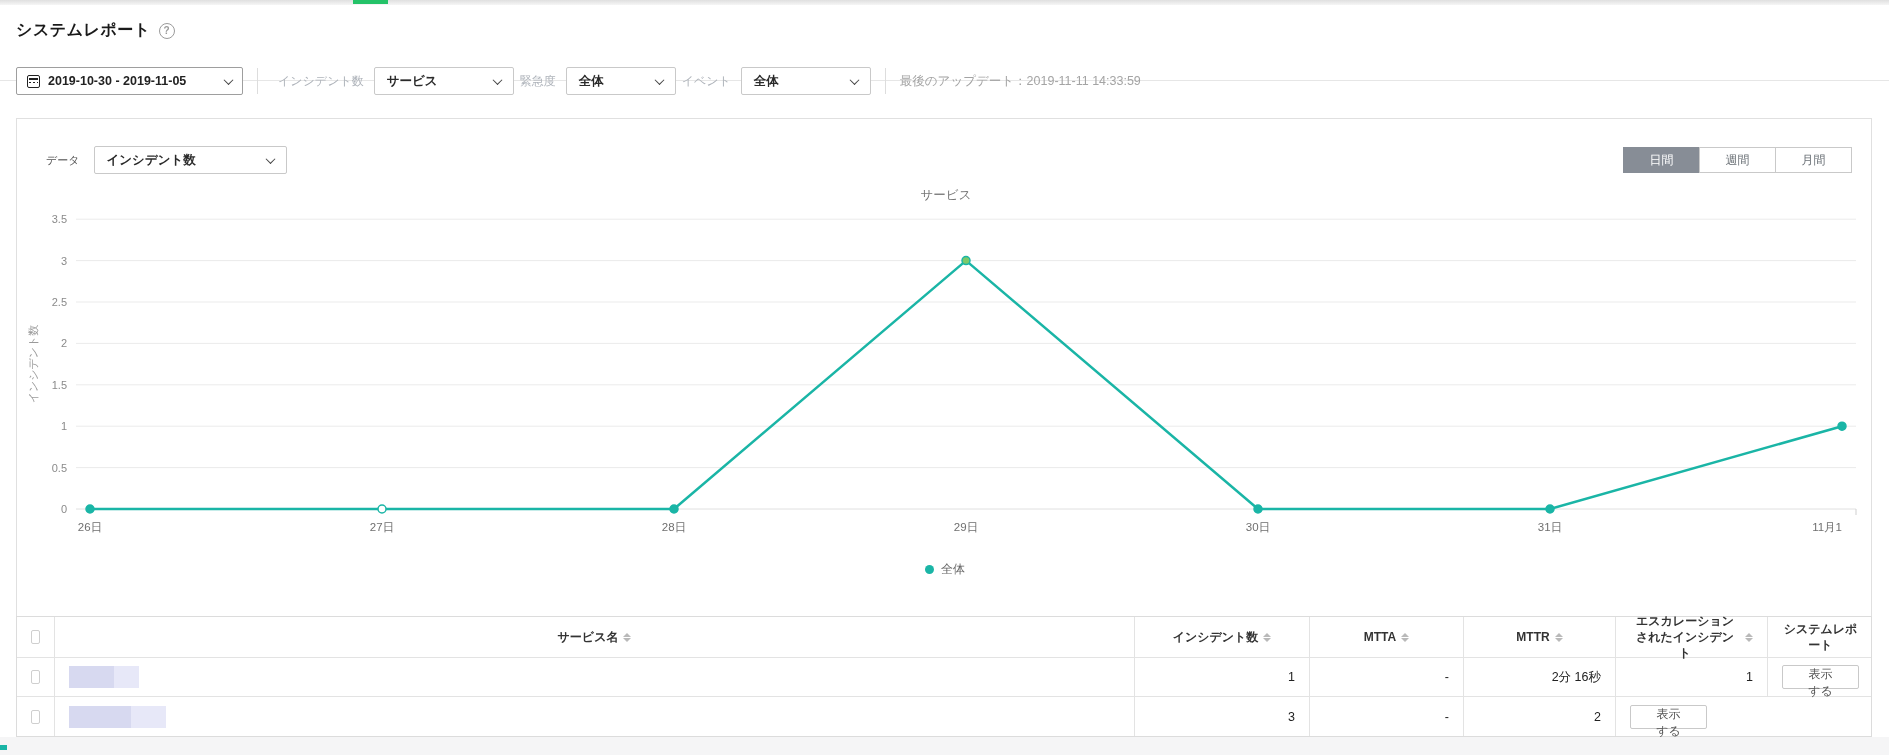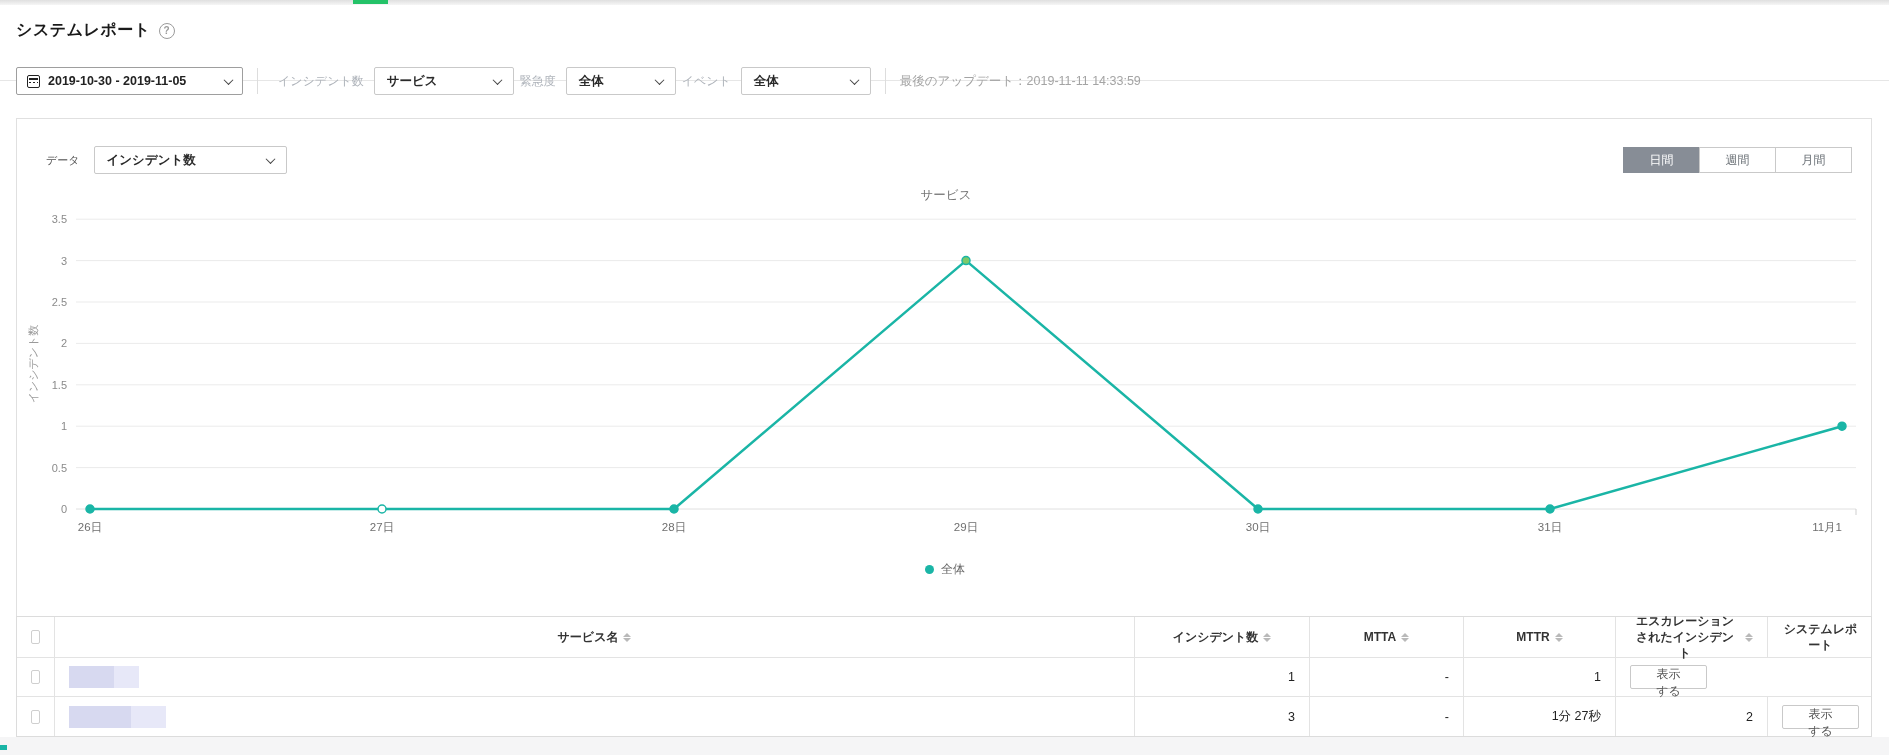--- a/index.html
+++ b/index.html
@@ -228,36 +228,36 @@
         <div class="trow tbody-row">
           <div class="tcell " style="width: 38px; flex: 0 0 auto;">
             <span class="checkbox"></span>
           </div>
           <div class="tcell svc" style="width: 1080px; flex: 0 0 auto;">
             <span class="blur-seg" style="width: 45px; background: rgb(215, 217, 240);"></span>
             <span class="blur-seg" style="width: 25px; background: rgb(231, 232, 248);"></span>
           </div>
           <div class="tcell num" style="width: 175px; flex: 0 0 auto;">1</div>
           <div class="tcell num" style="width: 154px; flex: 0 0 auto;">-</div>
+          <div class="tcell num" style="width: 152px; flex: 0 0 auto;">2分 16秒</div>
           <div class="tcell num" style="width: 152px; flex: 0 0 auto;">1</div>
           <div class="tcell " style="width: 105px; flex: 0 0 auto;">
             <button class="view-btn">表示する</button>
           </div>
         </div>
         <div class="trow tbody-row">
           <div class="tcell " style="width: 38px; flex: 0 0 auto;">
             <span class="checkbox"></span>
           </div>
           <div class="tcell svc" style="width: 1080px; flex: 0 0 auto;">
             <span class="blur-seg" style="width: 62px; background: rgb(215, 217, 240);"></span>
             <span class="blur-seg" style="width: 35px; background: rgb(231, 232, 248);"></span>
           </div>
           <div class="tcell num" style="width: 175px; flex: 0 0 auto;">3</div>
           <div class="tcell num" style="width: 154px; flex: 0 0 auto;">-</div>
-          <div class="tcell num" style="width: 152px; flex: 0 0 auto;">1分 27秒</div>
           <div class="tcell num" style="width: 152px; flex: 0 0 auto;">2</div>
           <div class="tcell " style="width: 105px; flex: 0 0 auto;">
             <button class="view-btn">表示する</button>
           </div>
         </div>
       </div>
   </div>
 </div>
 
 <div class="bottom-strip"></div>

